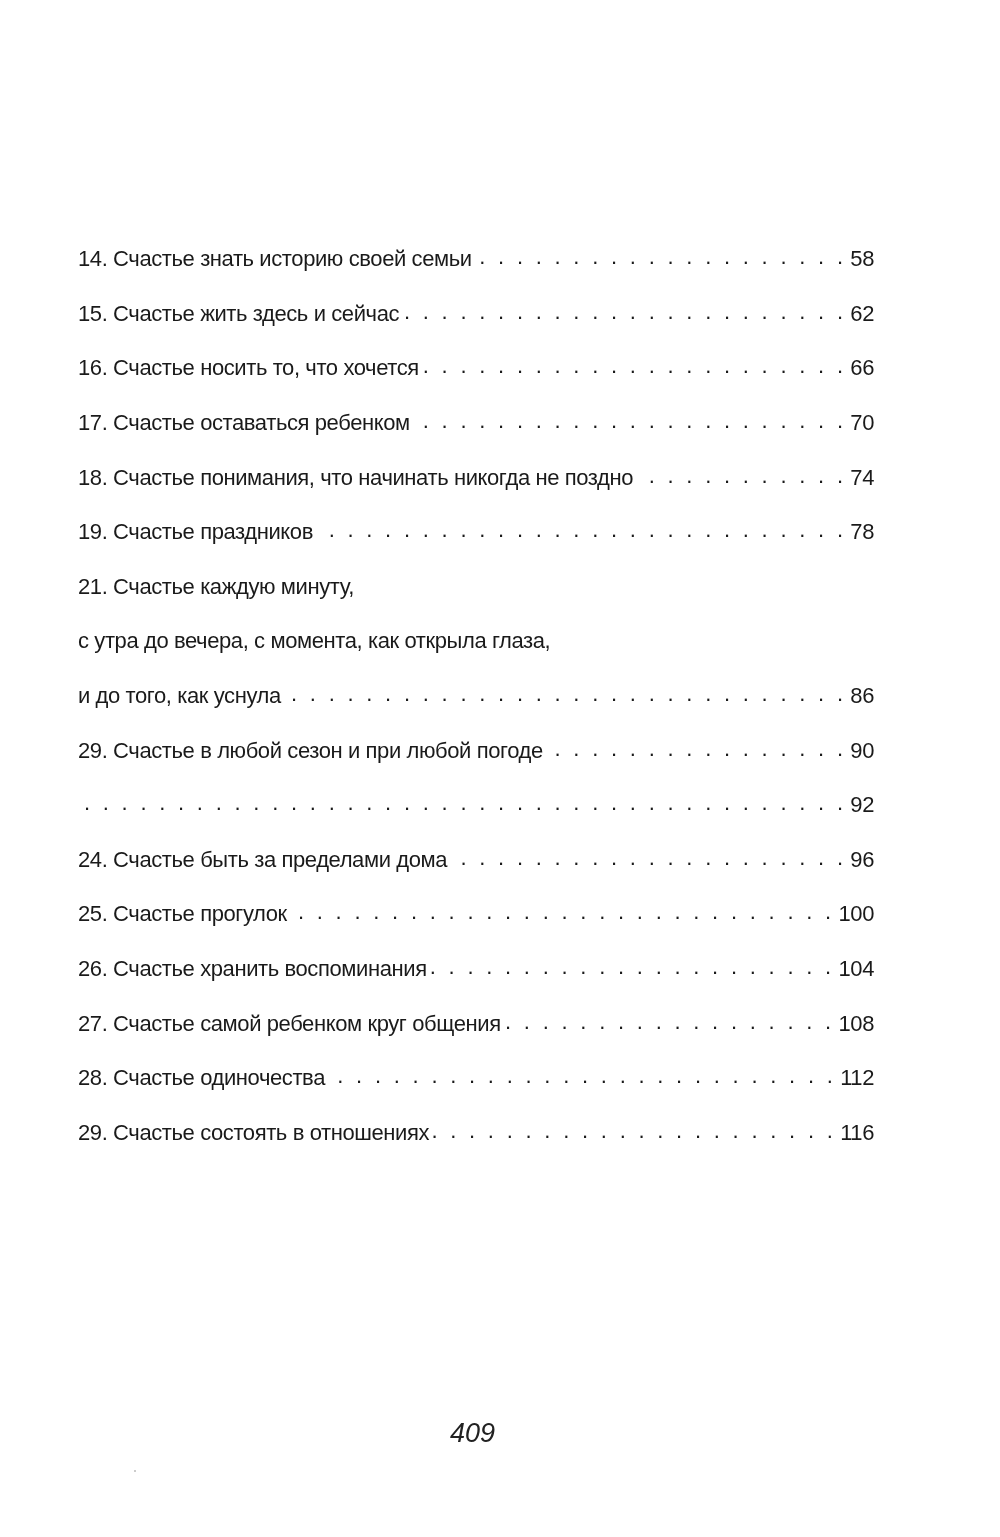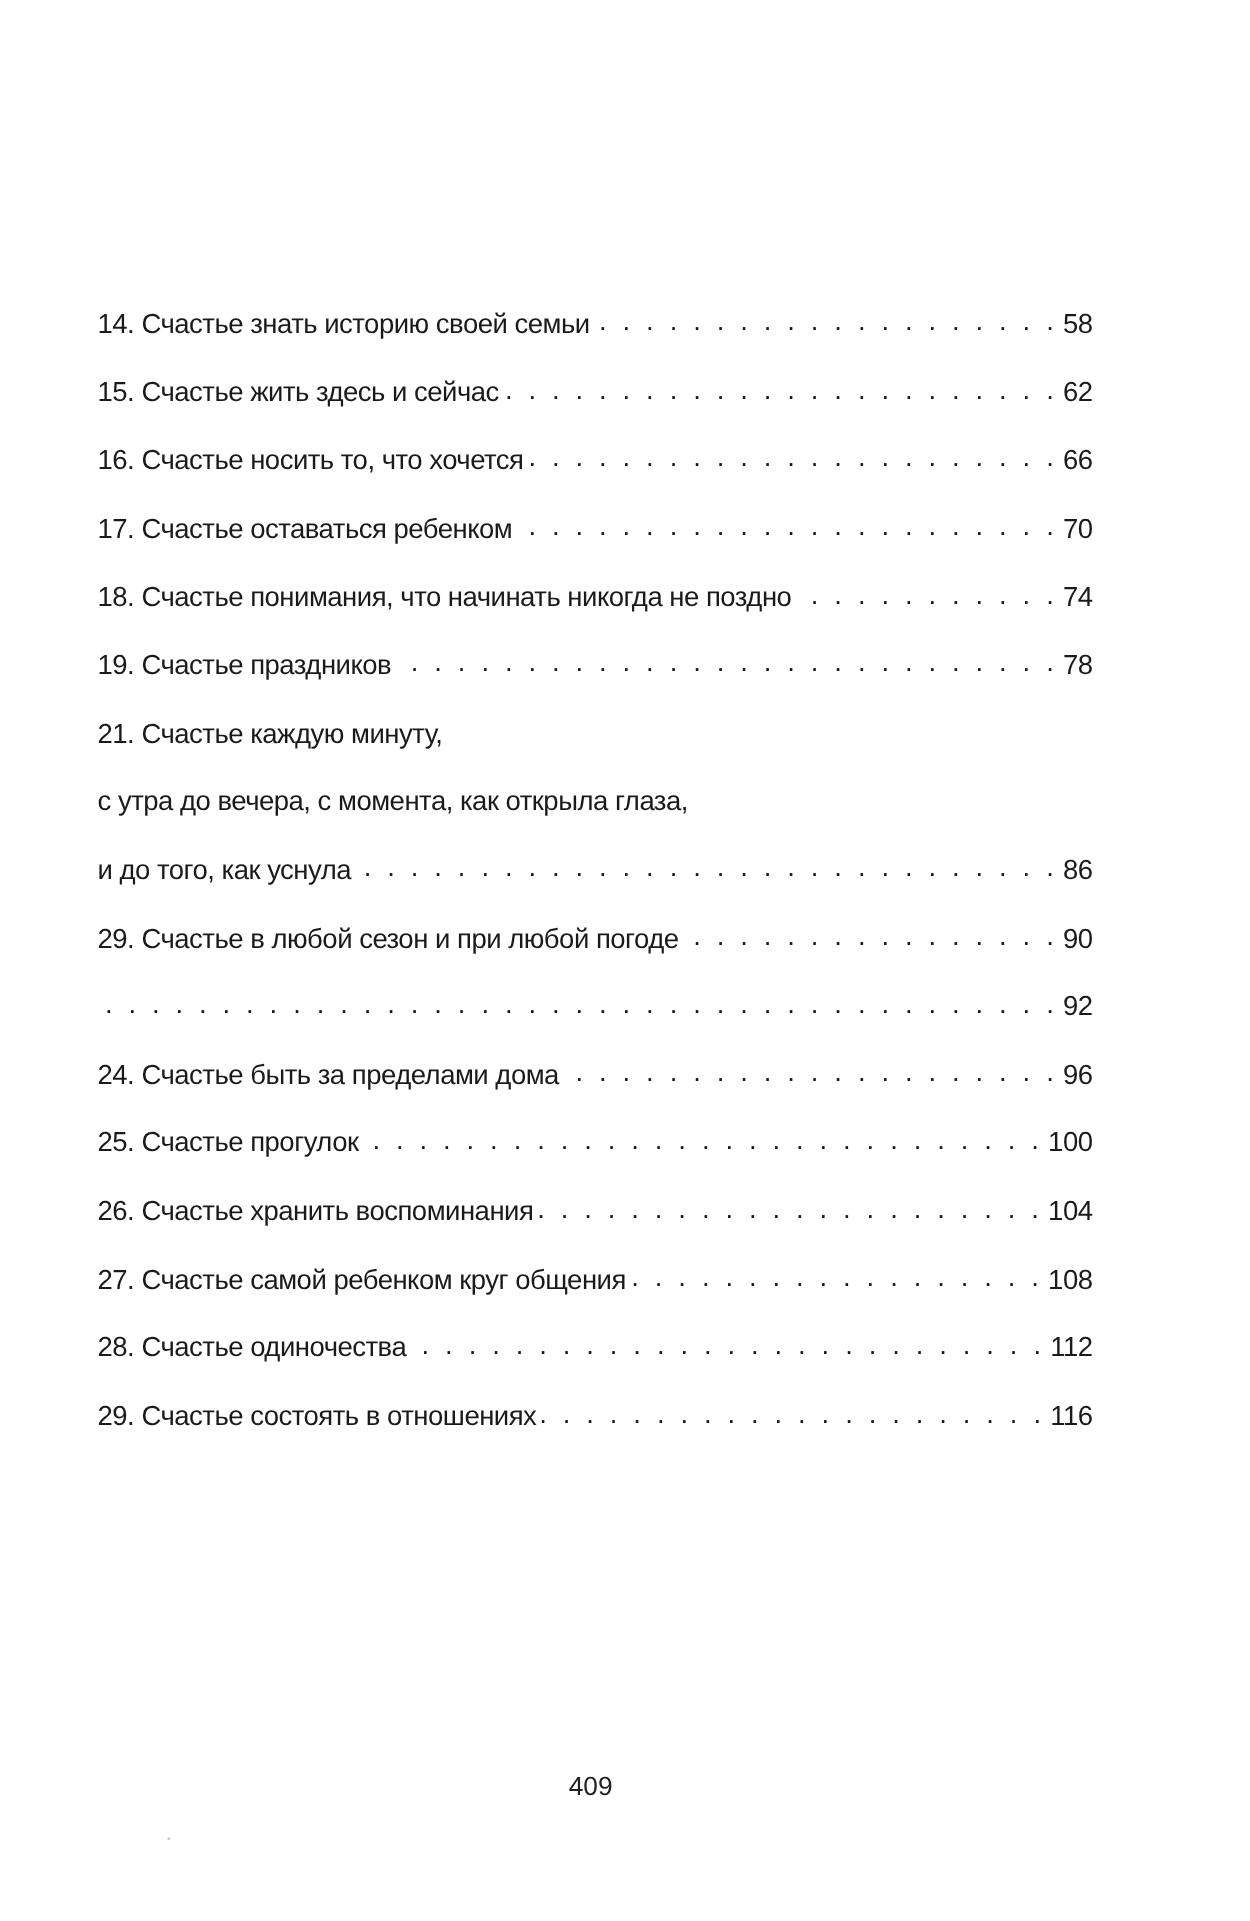--- a/index.html
+++ b/index.html
@@ -7,21 +7,21 @@
          font-family: "Liberation Sans", "DejaVu Sans", sans-serif; color: #1a1a1a; }
   .toc { position: absolute; left: 78px; top: 232px; width: 796px; }
   .row { height: 54.6px; display: flex; align-items: center; font-size: 22px;
          letter-spacing: -0.4px; white-space: nowrap; }
   .row .title { flex: 0 0 auto; }
   .row .leader { flex: 1 1 auto; overflow: hidden; margin: 0 4px; position: relative; height: 30px; }
   .row .leader::before { content: ". . . . . . . . . . . . . . . . . . . . . . . . . . . . . . . . . . . . . . . . . . . . . . . . . . . . . . . . . . . . . . . . . . . . . . . . . . . . . . . . . . . . .";
          position: absolute; right: 0; top: 0; white-space: nowrap; letter-spacing: 3.3px; }
   .row .page { flex: 0 0 auto; text-align: right; }
   .folio { position: absolute; top: 1418px; left: 0; width: 945px; text-align: center;
-           font-size: 21px; color: #222; }
+           font-size: 27px; color: #222; font-style: italic; }
   .speck { position: absolute; left: 134px; top: 1470px; width: 2px; height: 2px; background: #bbb; border-radius: 50%; }
 </style>
 </head>
 <body>
 
 <div class="toc">
   <div class="row">
       <span class="title"><span>14.</span> <span>Счастье знать историю своей семьи</span></span>
       <span class="leader"></span>
       <span class="page">58</span>

